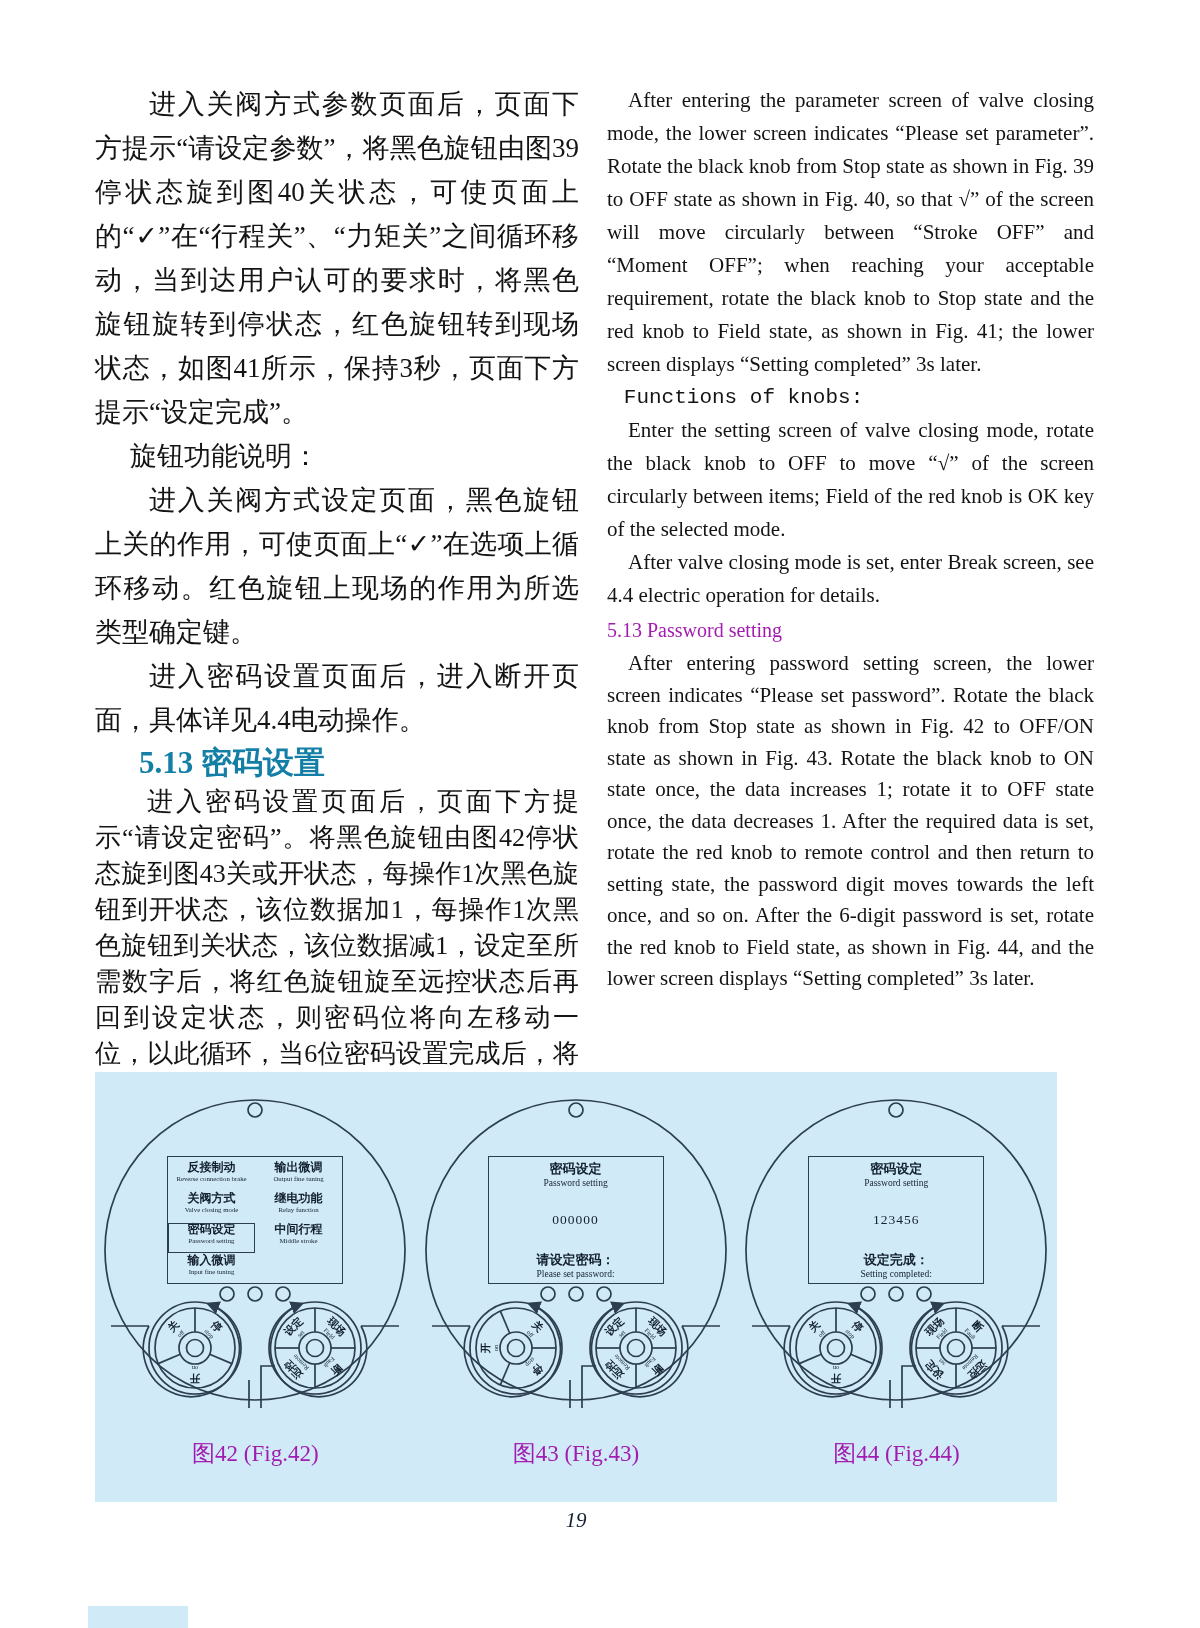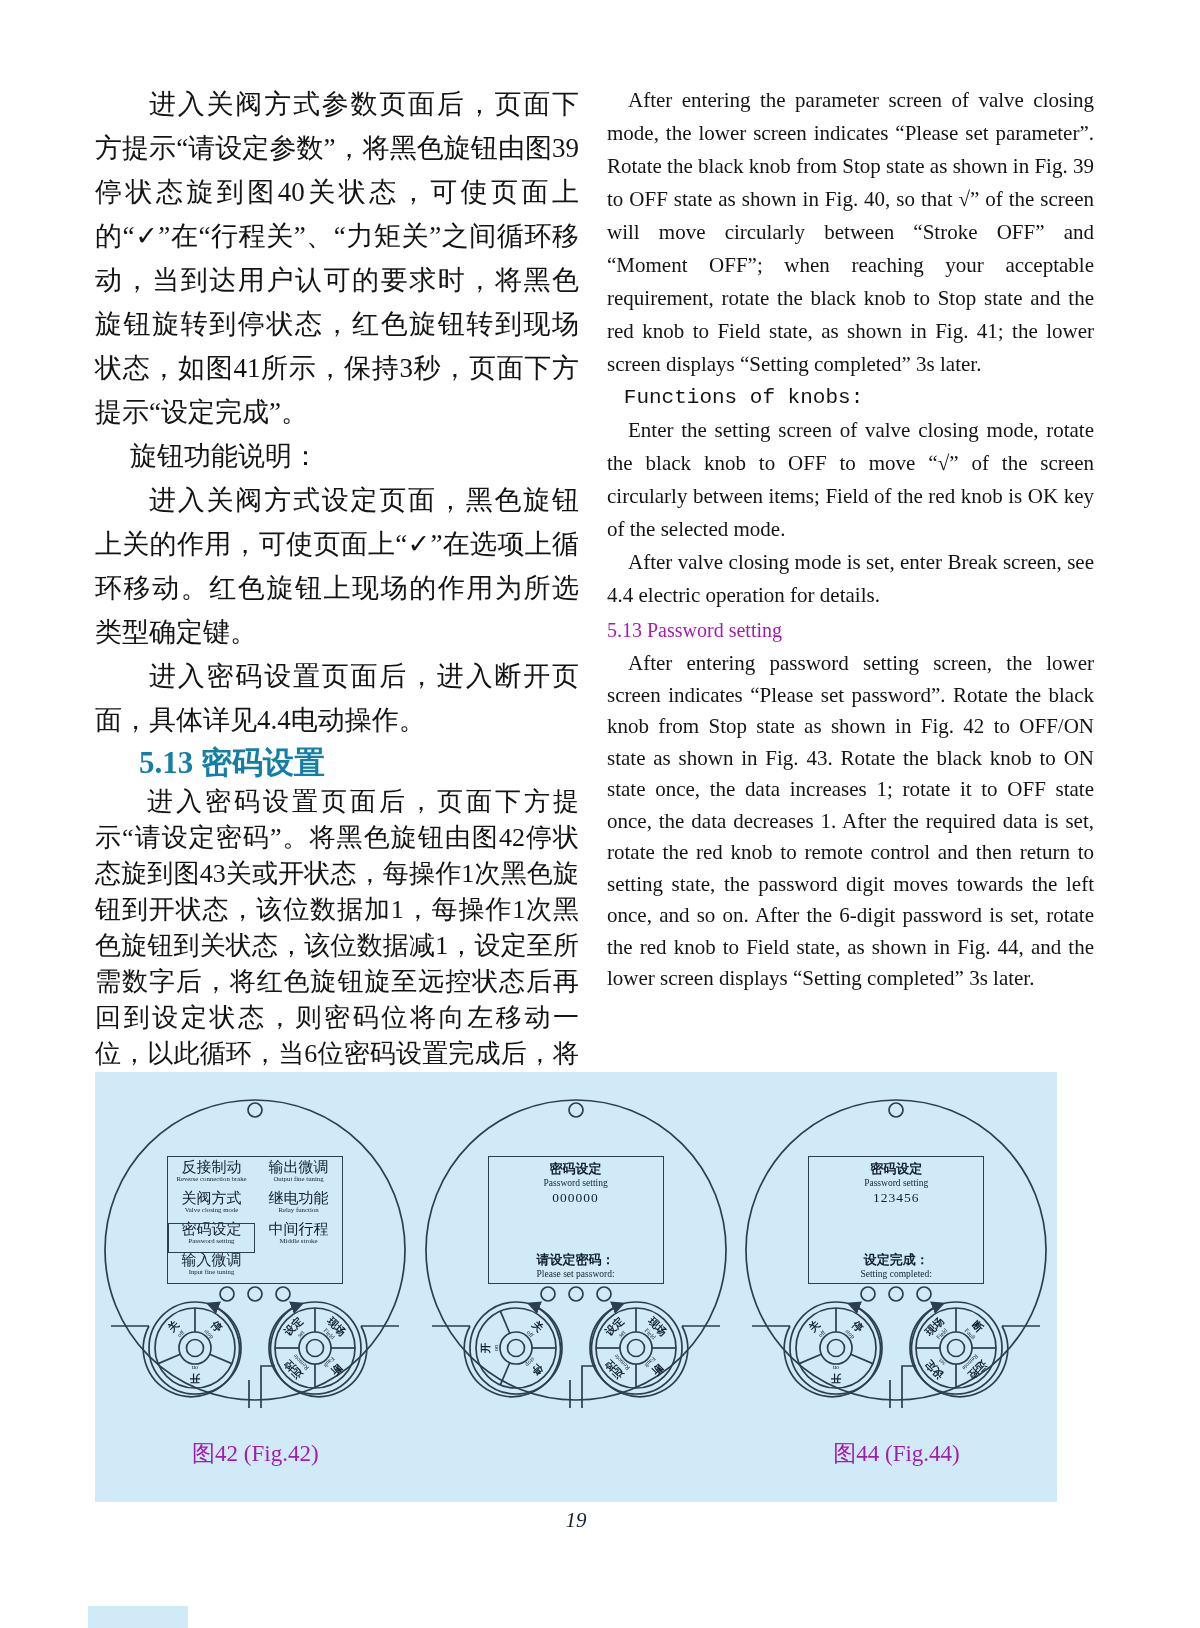--- a/index.html
+++ b/index.html
@@ -33,27 +33,27 @@
   .figcap{margin-top:24px;font-size:23px;color:#a21caf;}
   svg{display:block;margin:0 auto;}
   .ln{fill:none;stroke:#2c3e50;stroke-width:1.7;}
   .kcn{font-size:10.5px;font-weight:700;text-anchor:middle;fill:#13202e;}
   .ken{font-size:6.3px;text-anchor:middle;fill:#13202e;}
   
   .screen{position:absolute;left:72px;top:84px;width:176px;height:128px;
           border:1.6px solid #2c3e50;box-sizing:border-box;background:transparent;}
   .menu{display:flex;flex-wrap:wrap;align-content:flex-start;padding-top:3px;}
   .mi{width:50%;height:30px;margin-top:1px;}
-  .micn{font-size:15px;font-weight:400;line-height:13px;color:#13202e;}
+  .micn{font-size:12px;font-weight:700;line-height:13px;color:#13202e;}
   .mien{font-size:6.8px;line-height:9px;white-space:nowrap;color:#13202e;}
   .mi.sel{outline:1.3px solid #2c3e50;outline-offset:-1px;}
   .stitle{position:absolute;top:4px;left:0;width:100%;}
   .scn{font-size:13px;font-weight:700;line-height:16px;color:#13202e;}
   .sen{font-size:9.5px;line-height:12px;color:#13202e;}
-  .sval{font-size:13.5px;line-height:16px;margin-top:1px;letter-spacing:1px;color:#13202e;}
+  .sval{font-size:13.5px;line-height:16px;margin-top:23px;letter-spacing:1px;color:#13202e;}
   .sprompt{position:absolute;bottom:3px;left:0;width:100%;}
   
   .pageno{position:absolute;left:95px;top:1508px;width:962px;text-align:center;
           font-size:21px;color:#13202e;font-style:italic;}
   .bstrip{position:absolute;left:88px;top:1606px;width:100px;height:22px;background:#d0eaf8;}
 </style>
 </head>
 <body>
 
 <div class="col col-cn">
@@ -257,20 +257,21 @@
       <div class="stitle">
         <div class="scn">密码设定</div>
         <div class="sen">Password setting</div>
         <div class="sval">000000</div>
       </div>
       <div class="sprompt">
         <div class="scn">请设定密码：</div>
         <div class="sen">Please set password:</div>
       </div>
     </div>
+    <div class="figcap">图43 (Fig.43)</div>
   </div>
 
   <div class="figcell">
     <svg width="320" height="336" viewBox="0 0 320 336">
       <defs>
         <marker id="ah44" orient="auto" markerWidth="10" markerHeight="9" refX="6" refY="4">
           <path d="M0,0 L8,4 L0,8 z" fill="#2c3e50"></path>
         </marker>
       </defs>
       <circle class="ln" cx="160" cy="172" r="150"></circle>

